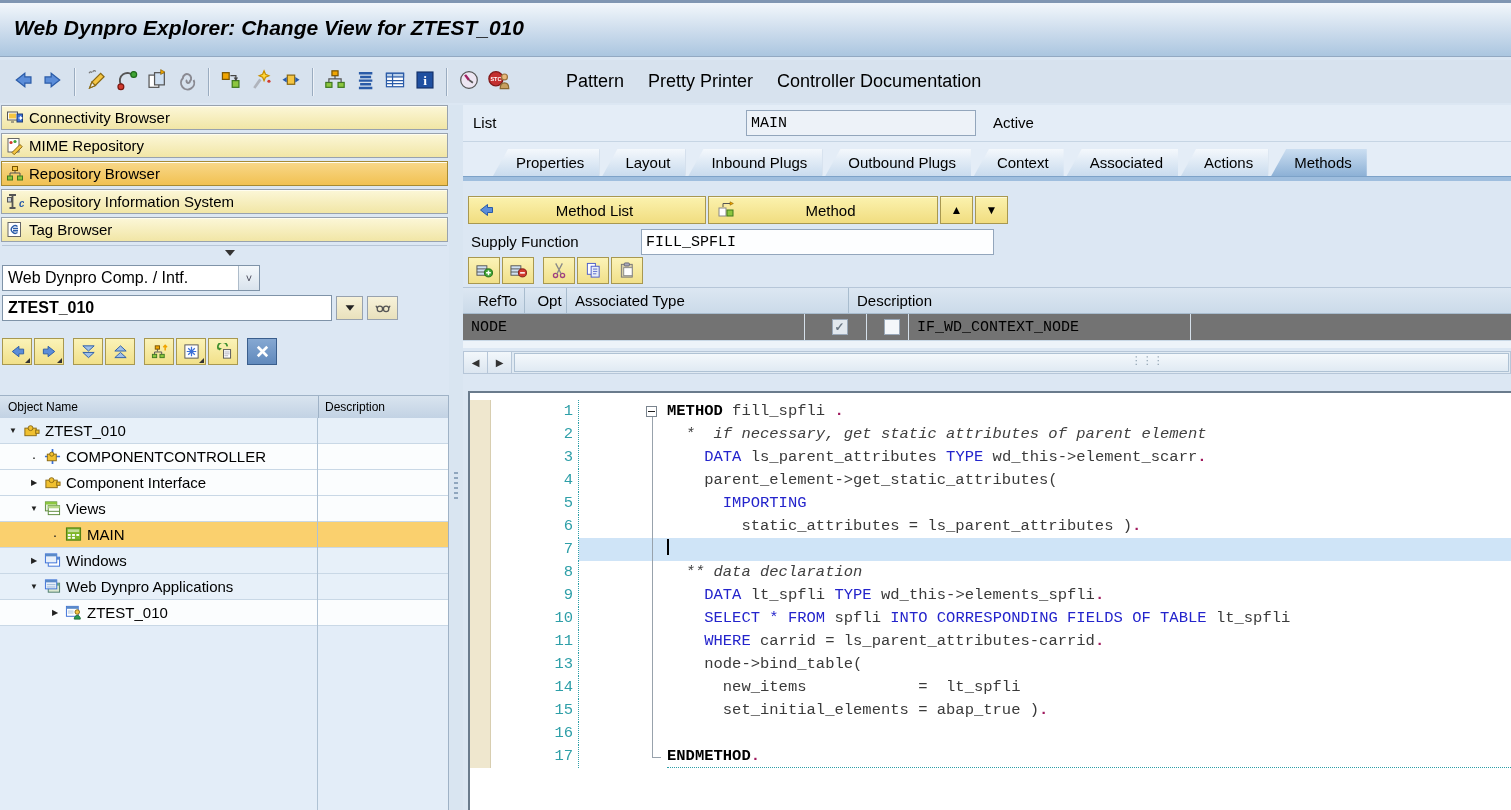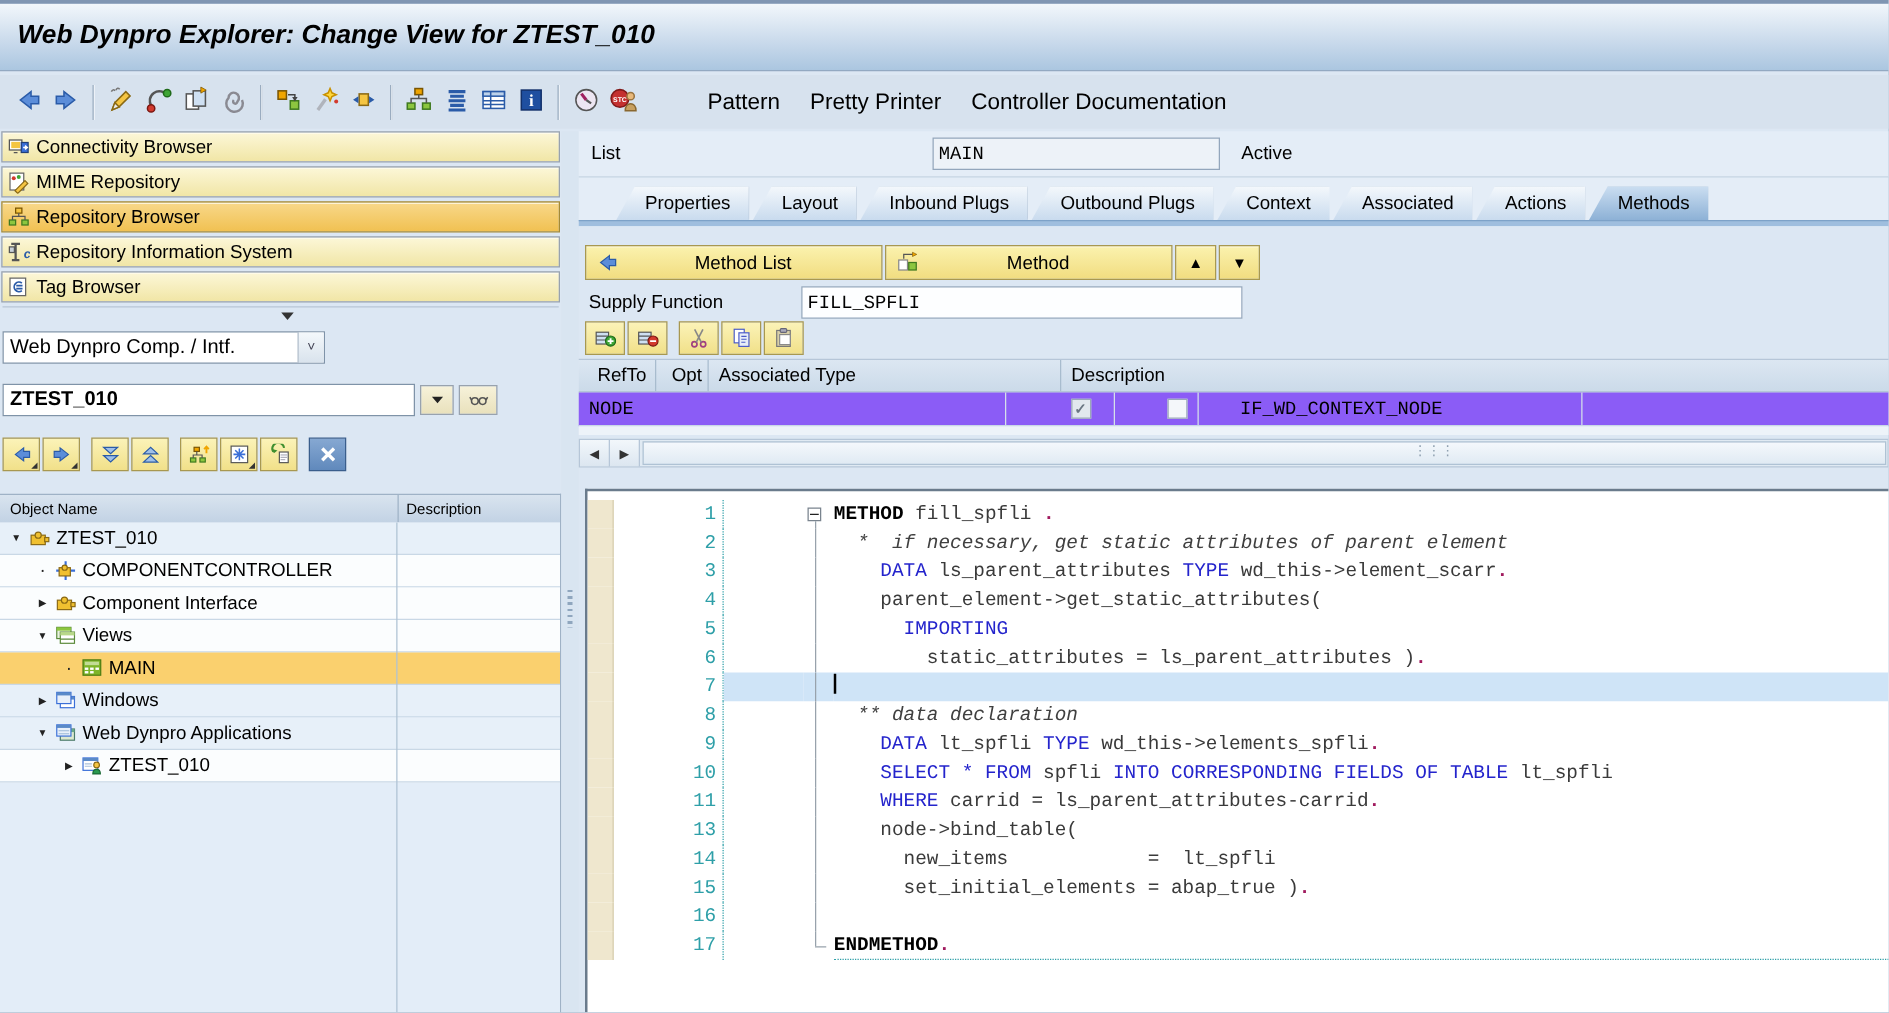--- a/index.html
+++ b/index.html
@@ -25,21 +25,21 @@
   .left{position:absolute;top:105px;left:0;width:449px;bottom:0;}
   .browser{height:25px;margin:0 1px 3px 1px;display:flex;align-items:center;gap:5px;
     padding-left:3px;background:linear-gradient(#FCF7D8,#F1E6A6);
     border:1px solid #98A2AE;box-shadow:inset 0 1px 0 #FFFDF0;font-size:15px;box-sizing:border-box;}
   .browser.selected{background:linear-gradient(#F8D88A,#F1C152);border-color:#A58A35;}
   .browser .icon{width:19px;height:19px;}
   .browser .icon svg{width:18px;height:18px;}
   .collapse-row{height:14px;border-top:1px solid #B8C6D6;margin:3px 2px 0 2px;position:relative;}
   .collapse-tri{position:absolute;left:50%;top:4px;width:0;height:0;
     border-left:5px solid transparent;border-right:5px solid transparent;border-top:6px solid #333;}
-  .obj-select{margin:5px 0 16px 2px;width:258px;height:26px;border:1px solid #7F93A8;background:#fff;
+  .obj-select{margin:5px 0 4px 2px;width:258px;height:26px;border:1px solid #7F93A8;background:#fff;
     display:flex;align-items:center;box-sizing:border-box;}
   .obj-select .val{flex:1;padding-left:5px;font-size:16px;white-space:nowrap;}
   .obj-select .dd{width:20px;align-self:stretch;border-left:1px solid #AEBCCA;
     background:linear-gradient(#F4F8FB,#D9E3ED);display:flex;align-items:center;justify-content:center;
     font-size:11px;color:#445;}
   .obj-input-row{margin:3px 0 0 2px;display:flex;gap:4px;align-items:center;}
   .obj-input{width:330px;height:26px;border:1px solid #7F93A8;font-family:"Liberation Sans",sans-serif;
     font-size:16px;font-weight:bold;padding:0 0 0 5px;box-sizing:border-box;background:#fff;}
   .sbtn{height:24px;min-width:27px;background:linear-gradient(#F7F2DA,#E9E1BC);
     border:1px solid #98A2AE;display:flex;align-items:center;justify-content:center;box-sizing:border-box;}
@@ -108,21 +108,21 @@
     border:1px solid #93A6BC;font-family:"Liberation Mono",monospace;font-size:15px;padding-left:4px;}
   .editrow{position:absolute;top:76px;left:5px;display:flex;align-items:center;}
   .ybtn2{height:27px;min-width:32px;margin-right:2px;background:linear-gradient(#FBF3B8,#F1E089);
     border:1px solid #A89850;display:flex;align-items:center;justify-content:center;box-sizing:border-box;}
   .ybtn2 .icon svg{width:17px;height:17px;}
 
   .ptable{position:absolute;top:106px;left:0;right:0;font-size:15px;}
   .phead{height:27px;display:flex;background:linear-gradient(#DCE7F2,#CBDAE9);
     border-top:1px solid #B6C6D8;border-bottom:1px solid #A8BCCE;box-sizing:border-box;}
   .phead>div{display:flex;align-items:center;padding-left:8px;border-right:1px solid #A8BCCE;box-sizing:border-box;}
-  .prow{height:27px;display:flex;background:#8b5cf6;border-bottom:1px solid #C9D8E6;box-sizing:border-box;gap:25px;}
+  .prow{height:27px;display:flex;background:#737373;border-bottom:1px solid #C9D8E6;box-sizing:border-box;}
   .prow>div{display:flex;align-items:center;padding-left:8px;border-right:1px solid #D5E0EA;box-sizing:border-box;}
   .cw1{width:342px;}.cw2{width:62px;justify-content:center;}.cw3{width:42px;justify-content:center;}
   .cw4{width:282px;}.cw5{flex:1;border-right:0!important;}
   .mono{font-family:"Liberation Mono",monospace;}
   .cb{width:16px;height:16px;border:1px solid #9AA8B8;background:#F4F7FA;display:flex;
     align-items:center;justify-content:center;font-size:12px;font-weight:bold;color:#6A7682;box-sizing:border-box;}
   .cb.checked{background:#E2E8EE;}
   .pstrip{height:7px;background:#EDF3F9;}
 
   .hscroll{position:absolute;top:170px;left:0;right:0;height:23px;background:#E0EAF3;

